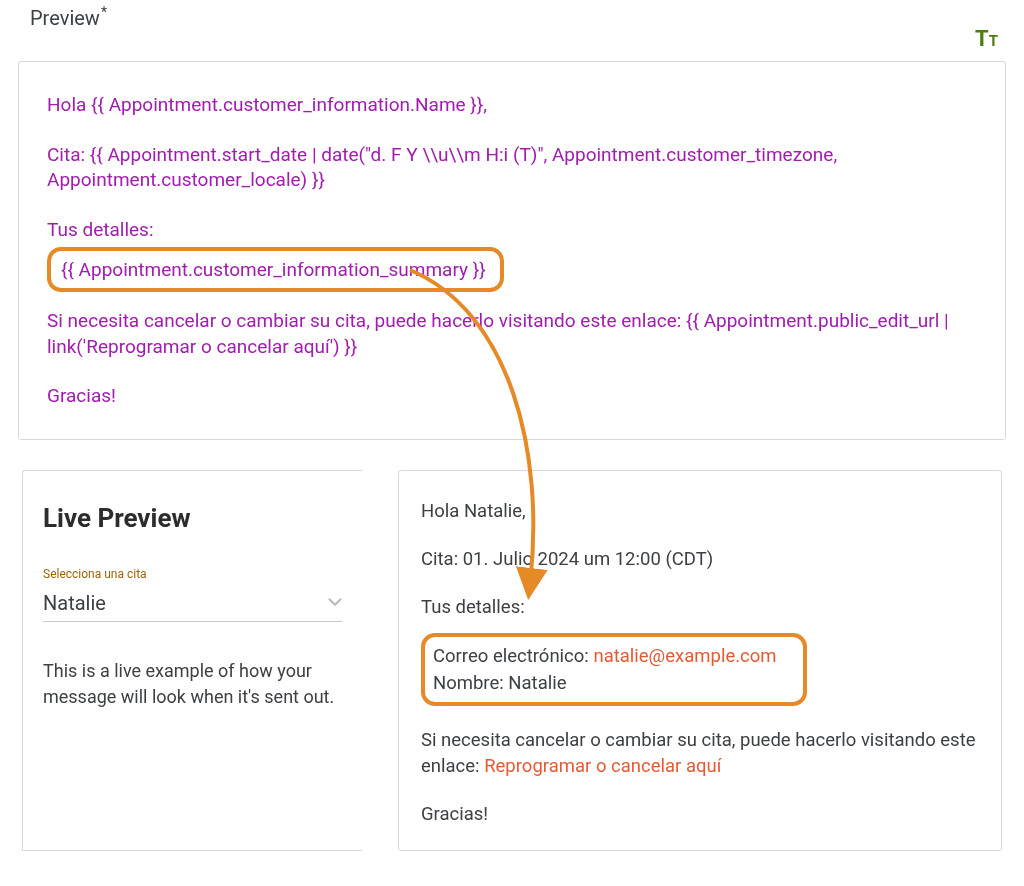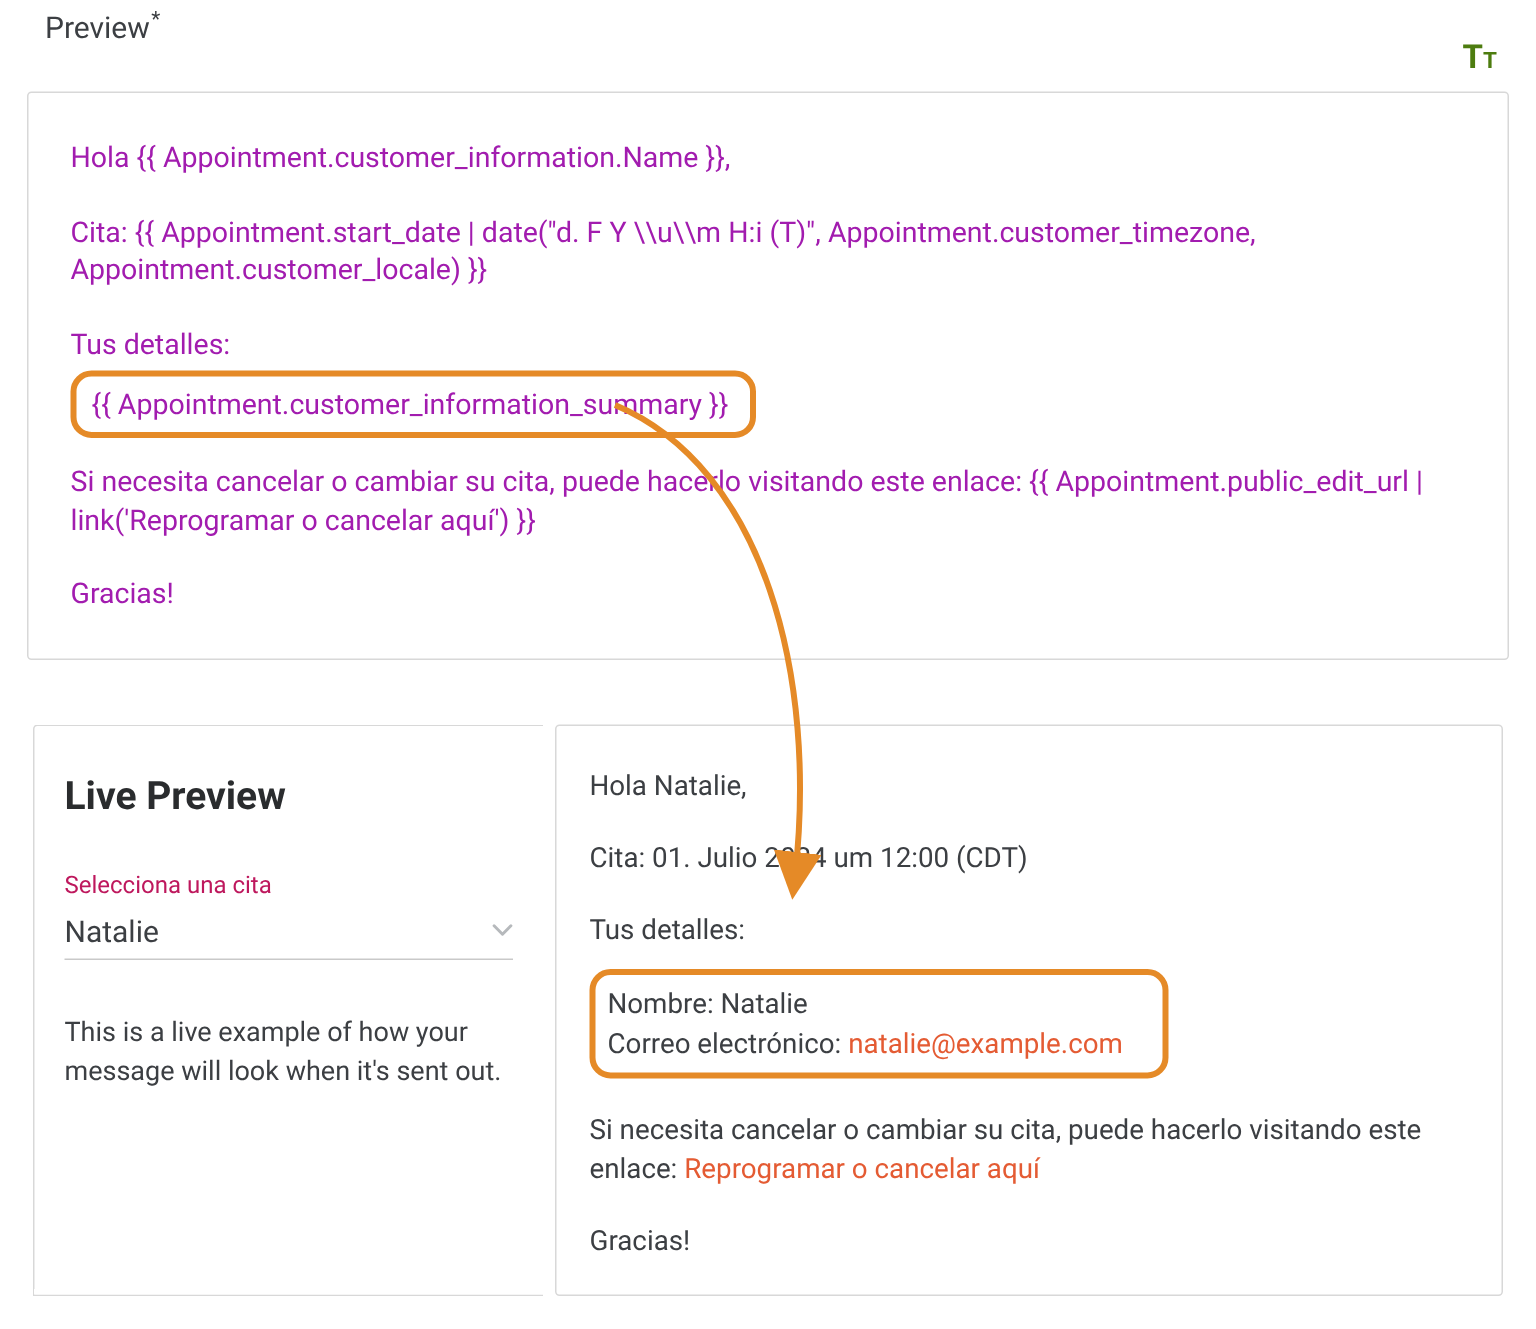--- a/index.html
+++ b/index.html
@@ -6,24 +6,24 @@
   html, body { width: 1024px; height: 886px; background: #ffffff; font-family: -apple-system, BlinkMacSystemFont, "Segoe UI", Roboto, Helvetica, Arial, sans-serif; color: #3c3f43; }
   .page { position: relative; width: 1024px; height: 886px; padding: 6px 18px 10px 18px; }
   .header-row { display: flex; align-items: flex-start; justify-content: space-between; margin-bottom: 10px; padding-left: 12px; }
   .header-label { font-size: 20px; color: #3c3f43; }
   .header-label .ast { font-size: 14px; position: relative; top: -8px; left: 1px; }
   .tt-icon { color: #4d7c0f; font-weight: 700; font-size: 20px; padding-right: 8px; padding-top: 20px; cursor: pointer; }
   .editor-box { border: 1px solid #d8d8d8; border-radius: 3px; padding: 30px 28px 30px 28px; min-height: 326px; }
   .ed-line { font-size: 19px; line-height: 1.35; color: #a21caf; margin-bottom: 24px; }
   .ed-line.nmb { margin-bottom: 0; }
   .highlight-box1 { display: inline-block; border: 4px solid #e58a27; border-radius: 14px; padding: 6px 14px 6px 10px; margin-top: -6px; margin-bottom: 16px; }
-  .lower { display: flex; gap: 8px; margin-top: 43px; padding: 0 4px; }
+  .lower { display: flex; gap: 36px; margin-top: 30px; padding: 0 4px; }
   .lp-left { width: 340px; border: 1px solid #d8d8d8; border-radius: 3px 0 0 0; border-right: none; padding: 32px 20px 20px 20px; }
   .lp-title { font-size: 26px; font-weight: 700; color: #2a2c2e; margin-bottom: 34px; }
-  .lp-sel-label { font-size: 16px; color: #be185d; margin-bottom: 10px; }
+  .lp-sel-label { font-size: 12px; color: #a16207; margin-bottom: 10px; }
   .lp-select { display: flex; align-items: center; justify-content: space-between; border-bottom: 1px solid #c9c9c9; padding-bottom: 6px; cursor: pointer; }
   .lp-select-val { font-size: 20px; color: #3c3f43; }
   .lp-select-caret { color: #b6b9bc; }
   .lp-desc { margin-top: 36px; font-size: 18px; line-height: 1.45; color: #3c3f43; }
   .lp-right { flex: 1; border: 1px solid #d8d8d8; border-radius: 3px; padding: 28px 22px 22px 22px; }
   .pv-line { font-size: 18.5px; line-height: 1.4; color: #3c3f43; margin-bottom: 22px; }
   .pv-line.small-gap { margin-bottom: 12px; }
   .pv-box2 { border: 4px solid #e58a27; border-radius: 14px; padding: 6px 26px 6px 8px; margin-bottom: 22px; display: inline-block; }
   .pv-row { font-size: 18.5px; line-height: 1.45; color: #3c3f43; }
   .link-orange { color: #e45b33; text-decoration: none; cursor: pointer; }
@@ -70,24 +70,24 @@
       </div>
       <div class="lp-desc">This is a live example of how your message will look when it's sent out.</div>
     </div>
 
     <div class="lp-right">
       <div class="pv-line">Hola Natalie,</div>
       <div class="pv-line">Cita: 01. Julio 2024 um 12:00 (CDT)</div>
       <div class="pv-line small-gap">Tus detalles:</div>
       <div class="pv-box2">
         <div class="pv-row">
-          <span>Nombre: </span><span>Natalie</span>
+          <span>Correo electrónico: </span><a class="link-orange">natalie@example.com</a>
         </div>
         <div class="pv-row">
-          <span>Correo electrónico: </span><a class="link-orange">natalie@example.com</a>
+          <span>Nombre: </span><span>Natalie</span>
         </div>
       </div>
       <div class="pv-line">
         <span>Si necesita cancelar o cambiar su cita, puede hacerlo visitando este enlace: </span><a class="link-orange">Reprogramar o cancelar aquí</a>
       </div>
       <div class="pv-line" style="margin-bottom:0;">Gracias!</div>
     </div>
 
   </div>
 

